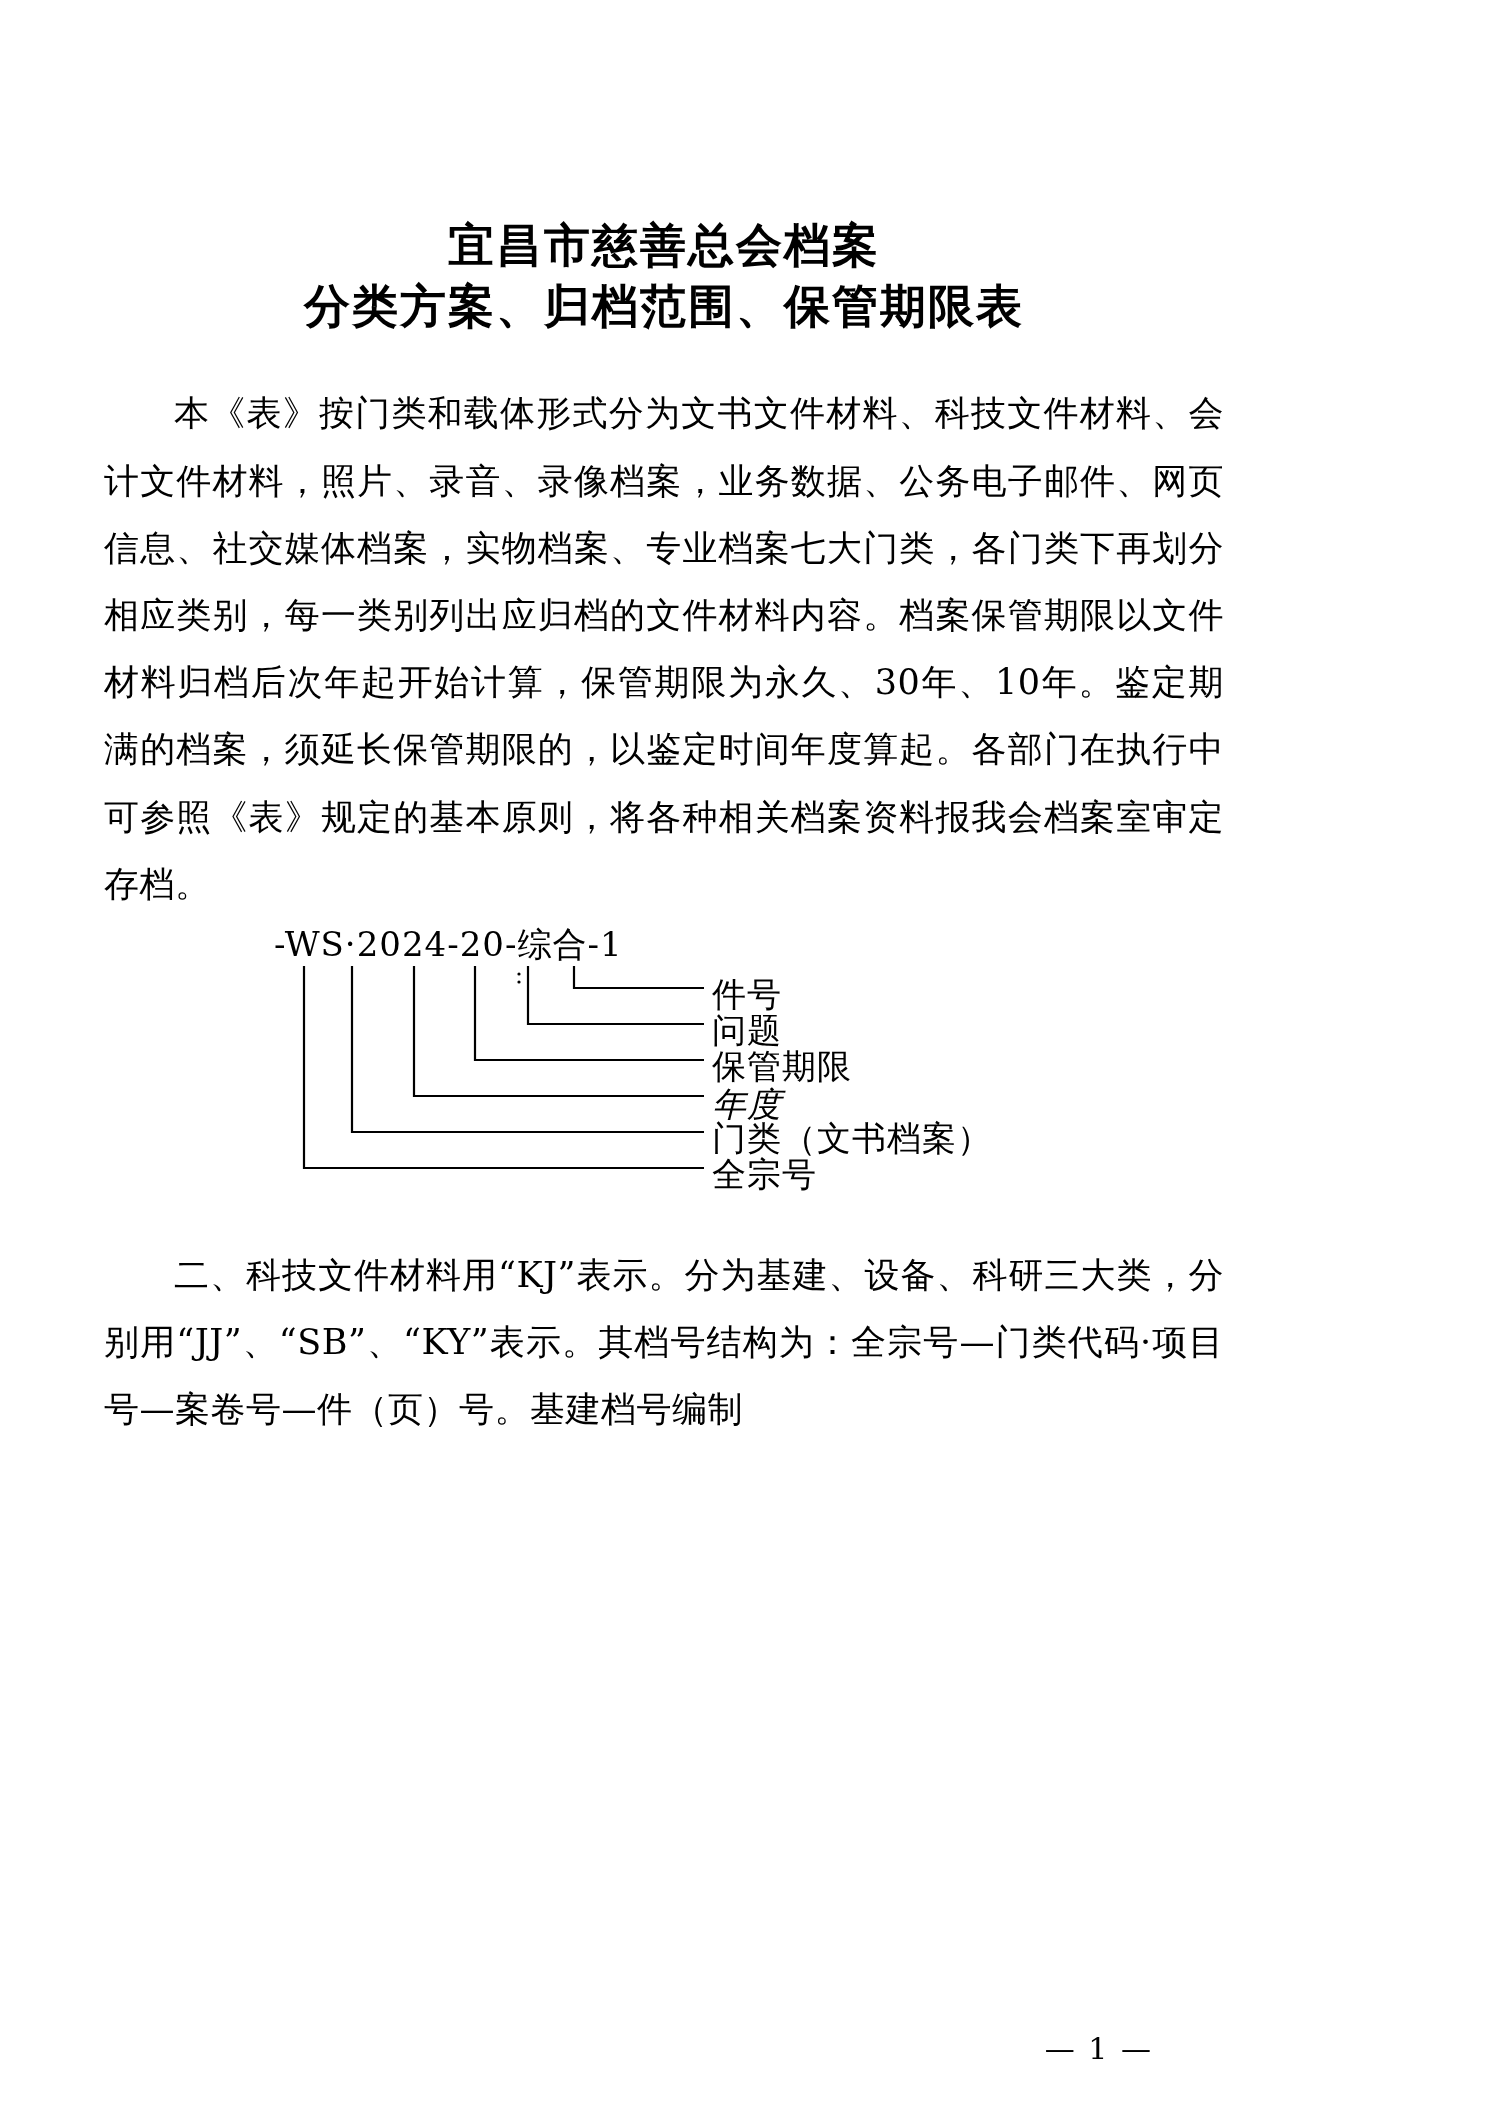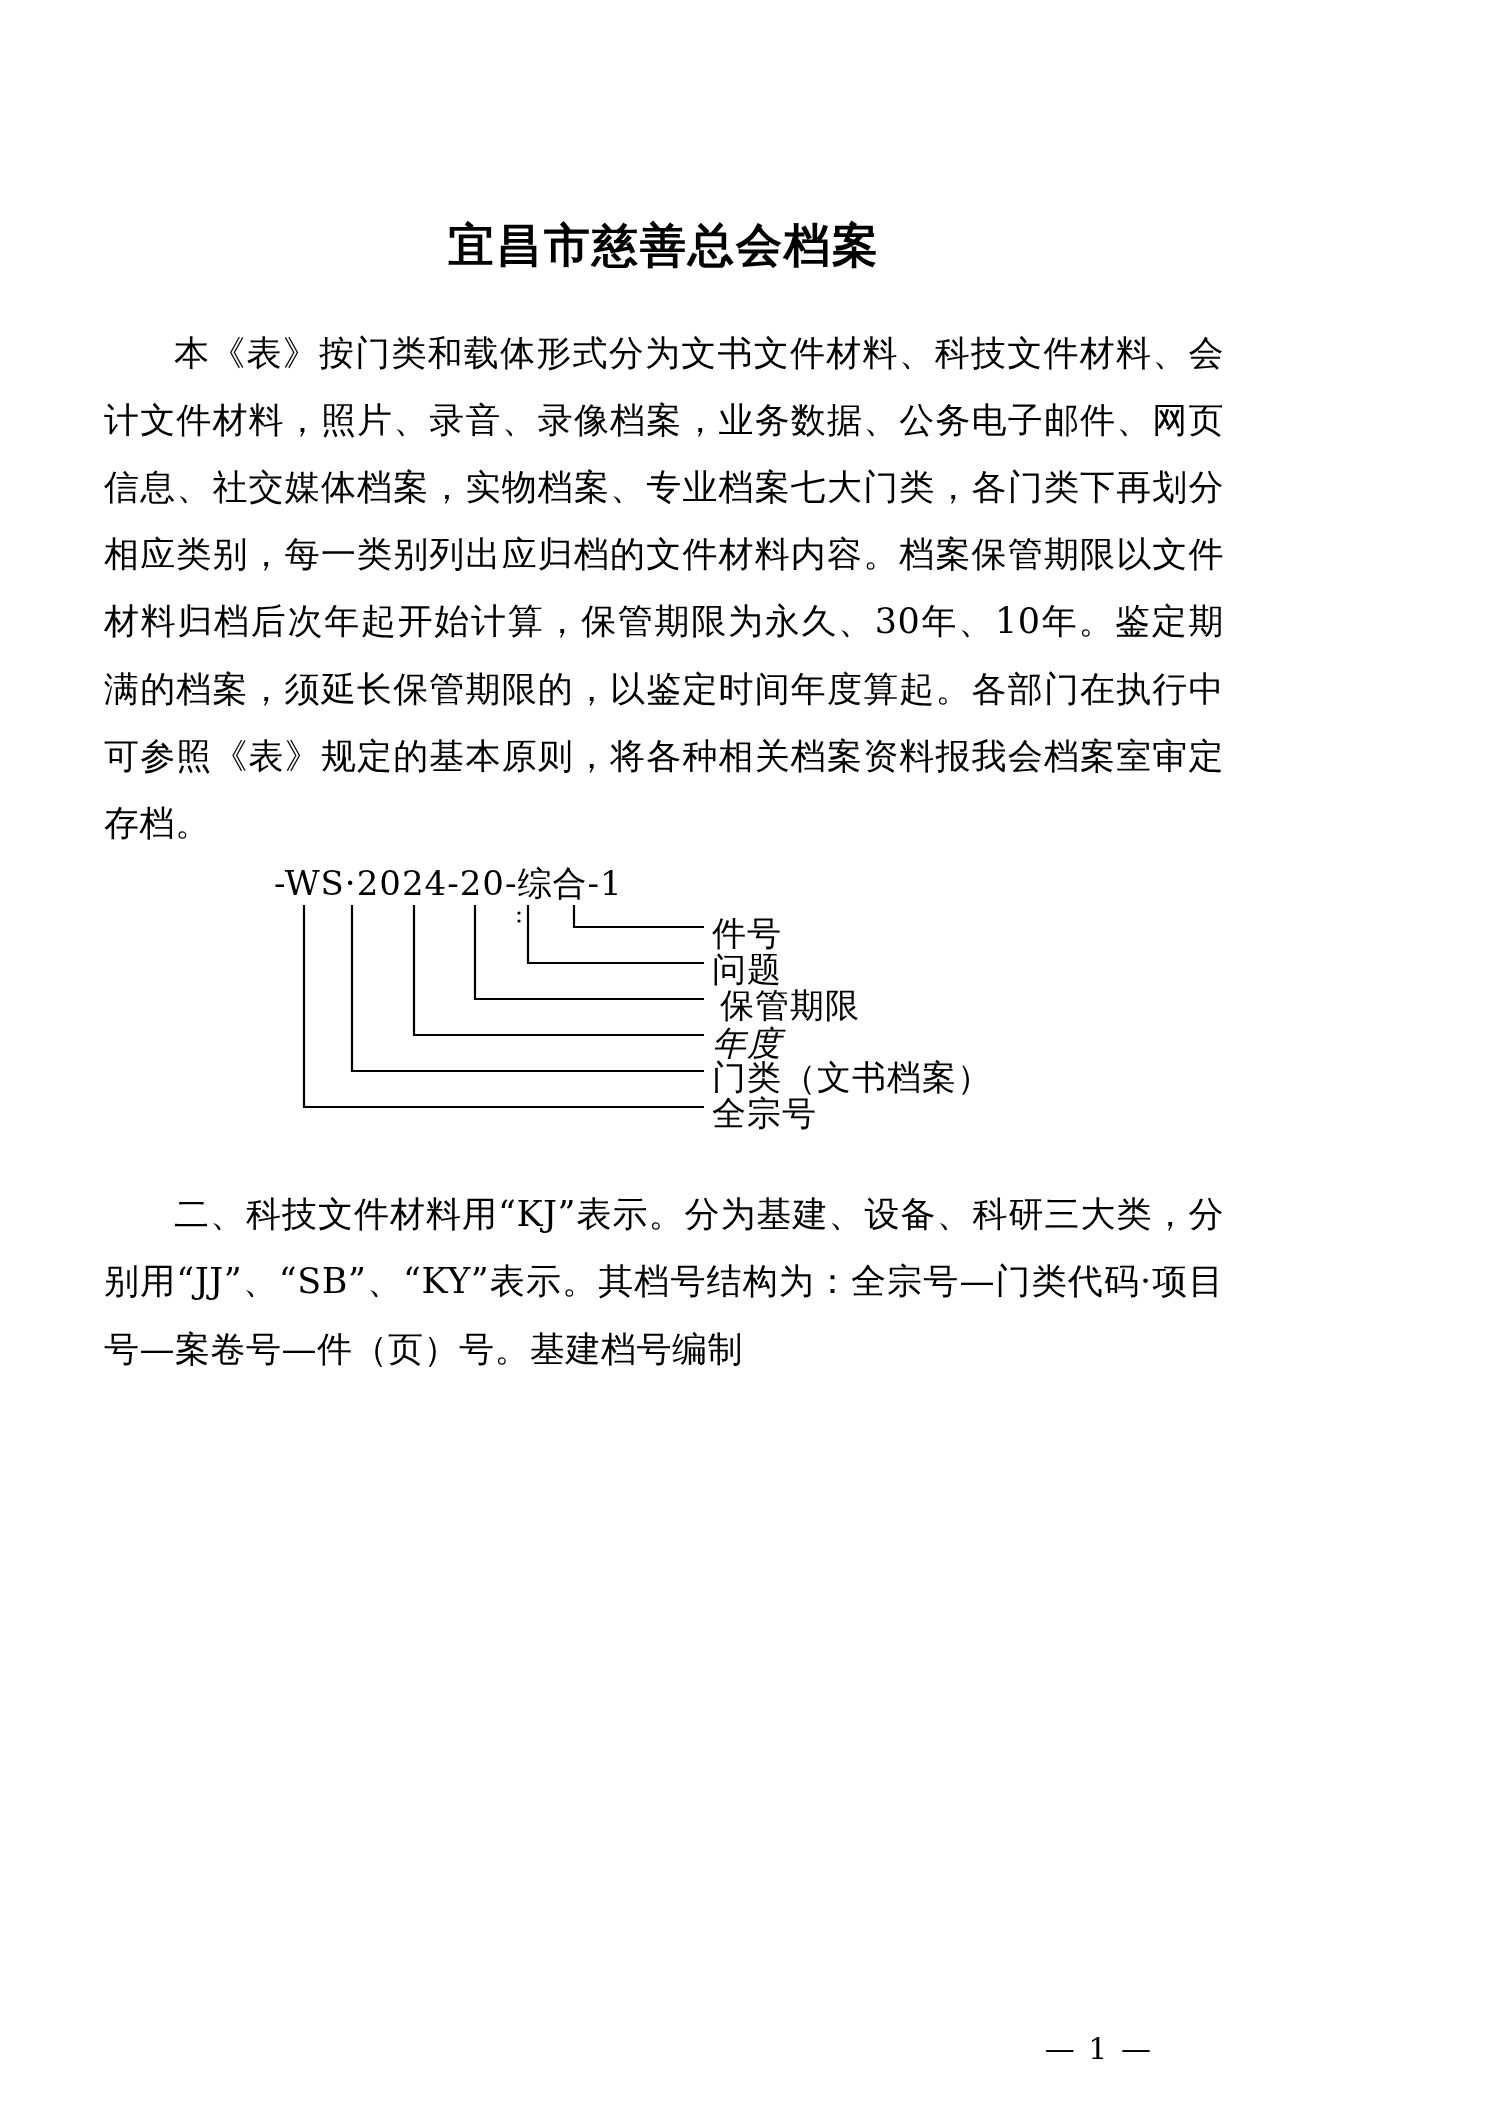--- a/index.html
+++ b/index.html
@@ -89,20 +89,21 @@
     font-family: "DejaVu Serif", "Liberation Serif", serif;
   }
 </style>
 </head>
 <body>
 
 <div class="page">
 
   <div class="title-block">
     <span class="title-line">宜昌市慈善总会档案</span>
+    <span class="title-line">分类方案、归档范围、保管期限表</span>
   </div>
 
   <div class="body-area">
 
     <p class="para">本《表》按门类和载体形式分为文书文件材料、科技文件材料、会计文件材料，照片、录音、录像档案，业务数据、公务电子邮件、网页信息、社交媒体档案，实物档案、专业档案七大门类，各门类下再划分相应类别，每一类别列出应归档的文件材料内容。档案保管期限以文件材料归档后次年起开始计算，保管期限为永久、30年、10年。鉴定期满的档案，须延长保管期限的，以鉴定时间年度算起。各部门在执行中可参照《表》规定的基本原则，将各种相关档案资料报我会档案室审定存档。</p>
 
 
     <div class="diagram">
       <div class="code">-WS·2024-20-综合-1</div>
 
@@ -122,21 +123,21 @@
           <path d="M200 44 L200 246 L600 246"></path>
         </g>
         <g fill="#000000">
           <circle cx="415" cy="52" r="1.6"></circle>
           <circle cx="415" cy="60" r="1.6"></circle>
         </g>
       </svg>
 
       <div class="lbl" style="left:608px; top:50px;">件号</div>
       <div class="lbl" style="left:608px; top:86px;text-align:center;">问题</div>
-      <div class="lbl" style="left:608px; top:122px;margin-left:8px;">保管期限</div>
+      <div class="lbl" style="left:608px; top:122px;">保管期限</div>
       <div class="lbl" style="left:608px; top:160px;font-style:italic;">年度</div>
       <div class="lbl" style="left:608px; top:194px;">门类（文书档案）</div>
       <div class="lbl" style="left:608px; top:230px;">全宗号</div>
     </div>
 
     <p class="para">二、科技文件材料用“KJ”表示。分为基建、设备、科研三大类，分别用“JJ”、“SB”、“KY”表示。其档号结构为：全宗号—门类代码·项目号—案卷号—件（页）号。基建档号编制</p>
 
   </div>
 
   <div class="footer">— 1 —</div>

